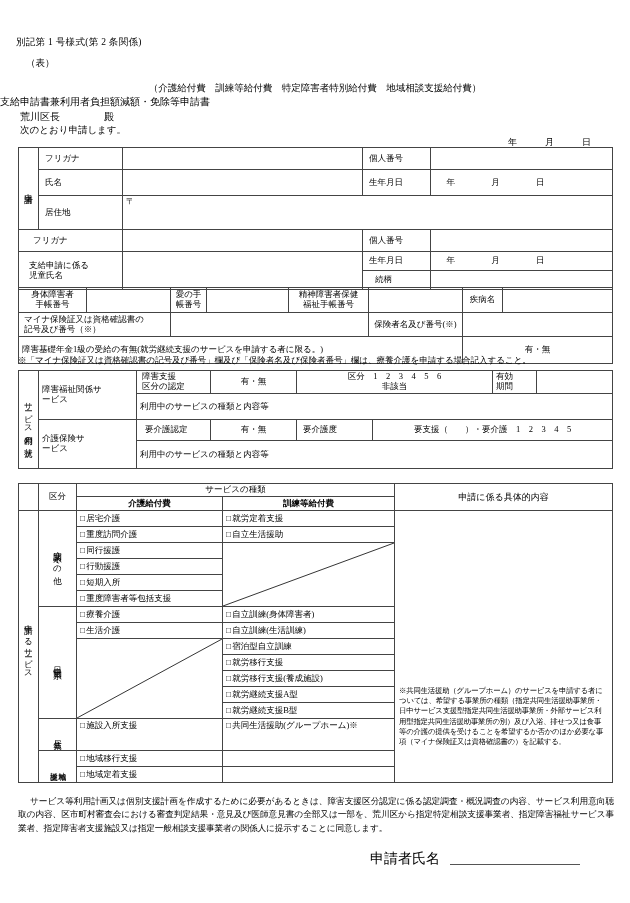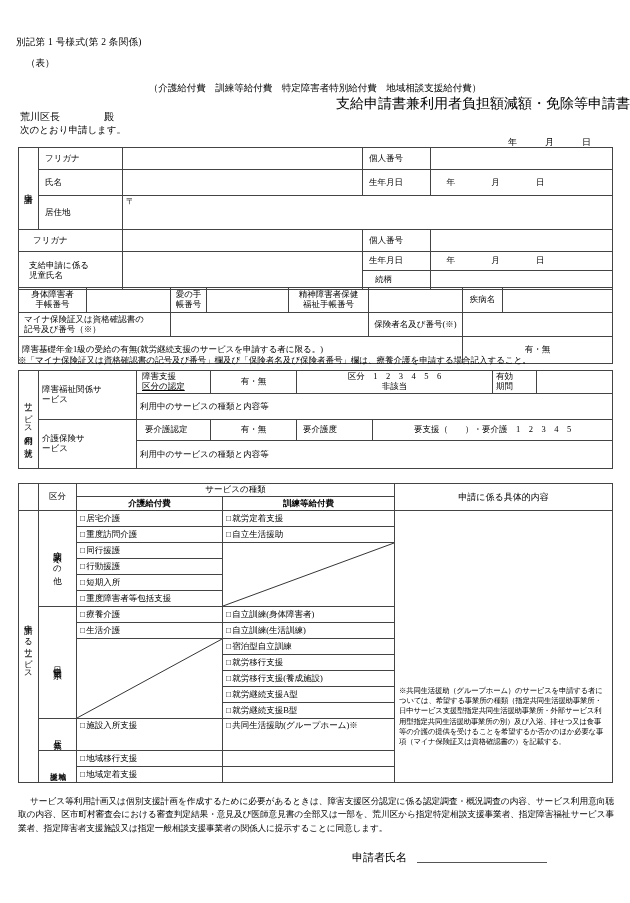--- a/index.html
+++ b/index.html
@@ -42,22 +42,22 @@
     left: 0; top: 82px;
     width: 630px;
     text-align: center;
     font-size: 9.5px;
     white-space: nowrap;
   }
   .hdr-title2 {
     position: absolute;
     left: 0; top: 95px;
     width: 630px;
-    text-align: right;
-    font-size: 14px;
+    text-align: left;
+    font-size: 10px;
     white-space: nowrap;
   }
   .hdr-addr {
     position: absolute;
     left: 20px; top: 110px;
     font-size: 10px;
     white-space: nowrap;
   }
   .hdr-addr .dono { margin-left: 44px; }
   .hdr-apply {
@@ -159,22 +159,22 @@
     left: 18px; top: 795px;
     width: 596px;
     font-size: 8.7px;
     line-height: 1.55;
     text-align: justify;
     text-indent: 12px;
     letter-spacing: -0.15px;
   }
   .sign {
     position: absolute;
-    left: 352px; top: 850px;
-    font-size: 11px;
+    left: 370px; top: 850px;
+    font-size: 14px;
     white-space: nowrap;
   }
   .sign .rule {
     display: inline-block;
     width: 130px;
     border-bottom: 1px solid #555;
     margin-left: 10px;
     vertical-align: -2px;
     height: 11px;
   }
@@ -398,21 +398,21 @@
           <div class="vert-wrap">
               <span class="vert">サービス利用の状況</span>
             </div>
         </td>
         <td rowspan="2">
           <span class="spread-j" style="padding:0 3px;">障害福祉関係サ</span>
           <span class="spread-j" style="padding:0 3px;">ービス</span>
         </td>
         <td>
           <span class="spread-j" style="padding:0 5px;">障害支援</span>
-          <span class="spread-j" style="padding:0 5px;text-decoration:underline;">区分の認定</span>
+          <span class="spread-j" style="padding:0 5px;">区分の認定</span>
         </td>
         <td>
           <span>有・無</span>
         </td>
         <td colspan="2">
           <span>区分　1　2　3　4　5　6</span><br>
           <span>非該当</span>
         </td>
         <td>
           <span class="spread-j" style="padding:0 3px;">有効</span>

